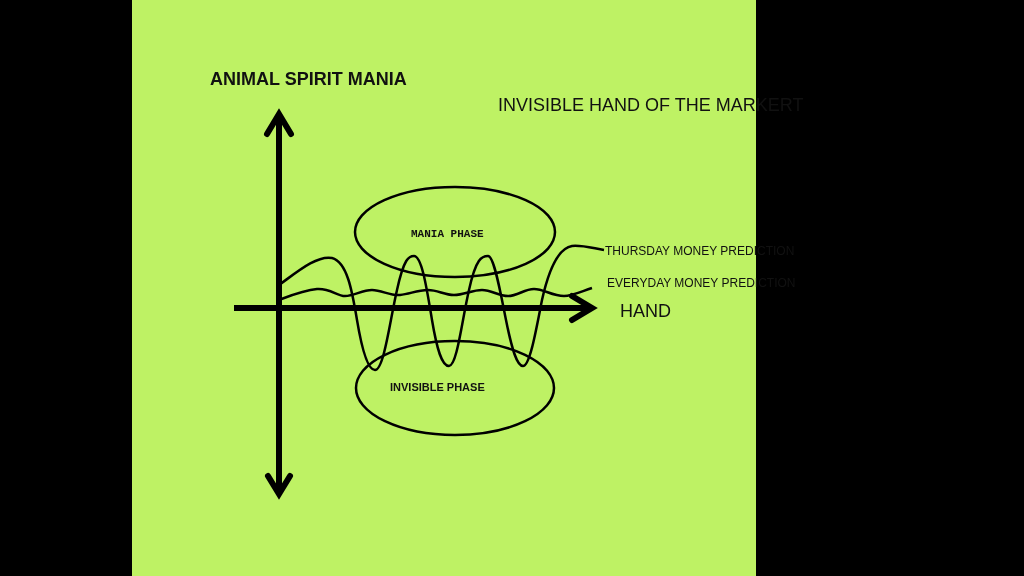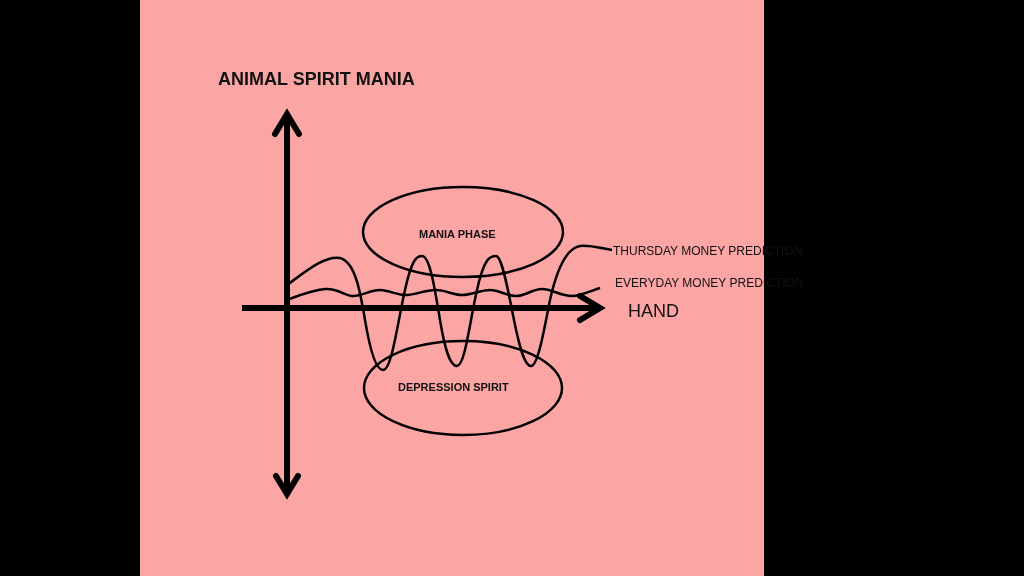--- a/index.html
+++ b/index.html
@@ -1,17 +1,17 @@
 <!DOCTYPE html>
 <html><head>
   <meta charset="utf-8">
   <style>
     html, body { margin: 0; padding: 0; }
     body { width: 1024px; height: 576px; background: #000000; position: relative; overflow: hidden; font-family: "Liberation Sans", sans-serif; }
-    #slide { position: absolute; left: 140px; top: 0; width: 624px; height: 576px; background: #fca5a5; }
+    #slide { position: absolute; left: 132px; top: 0; width: 624px; height: 576px; background: #bef264; }
     svg { position: absolute; left: 0; top: 0; }
     .lbl { position: absolute; color: #111; white-space: nowrap; }
     .bold { font-weight: bold; }
   </style>
 </head>
 <body>
 
 <div id="slide">
   <svg width="768" height="576" viewBox="0 0 768 576">
 
@@ -25,18 +25,19 @@
 
     <line x1="102" y1="308" x2="458" y2="308" stroke="#000" stroke-width="6"></line>
     <polyline points="440,296 460,308 440,320" fill="none" stroke="#000" stroke-width="6" stroke-linecap="round" stroke-linejoin="miter"></polyline>
 
     <path fill="none" stroke="#000" stroke-width="2.5" d="M147,285 C165,272 185,255 200,258 C215,262 220,290 225,320 C230,350 236,370 243,370 C252,370 258,320 265,290 C272,258 277,256 282,256 C290,256 295,290 300,320 C305,350 310,366 317,366 C325,366 330,320 337,290 C344,258 350,256 356,256 C362,256 368,290 374,320 C380,350 385,366 391,366 C398,366 404,330 410,300 C418,264 428,248 440,246 C450,245 460,248 472,250"></path>
 
     <path fill="none" stroke="#000" stroke-width="2.5" d="M147,300 C160,295 172,290 185,289 C198,288 205,296 213,296 C222,296 230,290 240,290 C250,290 258,296 268,295 C278,294 285,290 296,290 C306,290 312,295 322,295 C332,295 340,290 350,290 C360,290 366,296 376,296 C386,296 392,289 402,289 C412,289 420,296 432,296 C440,296 448,292 460,288"></path>
   </svg>
 
   <div class="lbl bold" style="left:78px; top:69px; font-size:18px;">ANIMAL SPIRIT MANIA</div>
-  <div class="lbl bold" style="left:279px; top:228px; font-size:11px;">MANIA PHASE</div>
-  <div class="lbl bold" style="left:258px; top:381px; font-size:11px;">DEPRESSION SPIRIT</div>
+  <div class="lbl" style="left:366px; top:95px; font-size:18px;">INVISIBLE HAND OF THE MARKERT</div>
+  <div class="lbl bold" style="left:279px; top:228px; font-size:11px;font-family:Liberation Mono, monospace;">MANIA PHASE</div>
+  <div class="lbl bold" style="left:258px; top:381px; font-size:11px;">INVISIBLE PHASE</div>
   <div class="lbl" style="left:475px; top:276px; font-size:12px;">EVERYDAY MONEY PREDICTION</div>
   <div class="lbl" style="left:473px; top:244px; font-size:12px;">THURSDAY MONEY PREDICTION</div>
   <div class="lbl" style="left:488px; top:301px; font-size:18px;">HAND</div>
 </div>
 
 </body></html>

